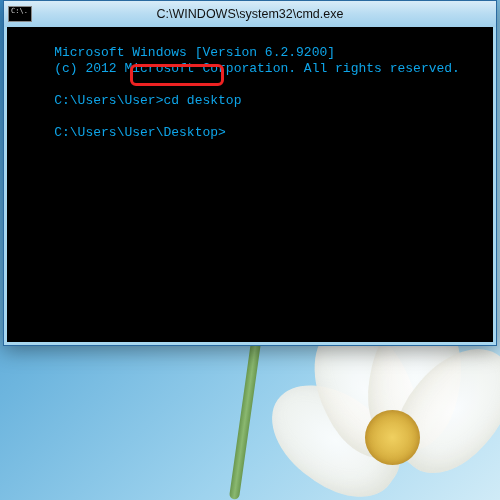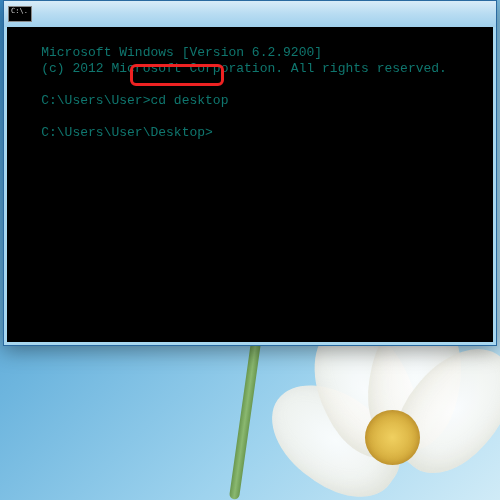--- a/index.html
+++ b/index.html
@@ -100,25 +100,25 @@
       font-size: 12.5px;
       color: #111;
     }
     .terminal {
       position: absolute;
       top: 26px;
       left: 3px;
       right: 3px;
       bottom: 3px;
       background: #000;
-      color: #0f766e;
+      color: #0ea5e9;
       font-family: "Consolas", "Courier New", monospace;
       font-size: 13px;
       line-height: 16px;
-      padding: 2px 3px;
+      padding: 2px 16px;
       white-space: pre;
       overflow: hidden;
     }
     .terminal span { display: inline; }
     .line { display: block; }
     .highlight-box {
       position: absolute;
       border: 3px solid #ee2222;
       border-radius: 6px;
       pointer-events: none;
@@ -142,20 +142,21 @@
     <div class="petal p3"></div>
     <div class="flower-center"></div>
   </div>
 </div>
 
 <div class="window">
   <div class="titlebar">
     <div class="title-icon">
       <span class="title-icon-inner">C:\.</span>
     </div>
+    <span class="title-text">C:\WINDOWS\system32\cmd.exe</span>
   </div>
 
   <div class="terminal">
     <span class="line">Microsoft Windows [Version 6.2.9200]</span>
     <span class="line">(c) 2012 Microsoft Corporation. All rights reserved.</span>
     <span class="line"> </span>
     <span class="line"><span>C:\Users\User&gt;</span><span>cd desktop</span></span>
     <span class="line"> </span>
     <span class="line"><span>C:\Users\User\Desktop&gt;</span><span> </span></span>
   </div>

